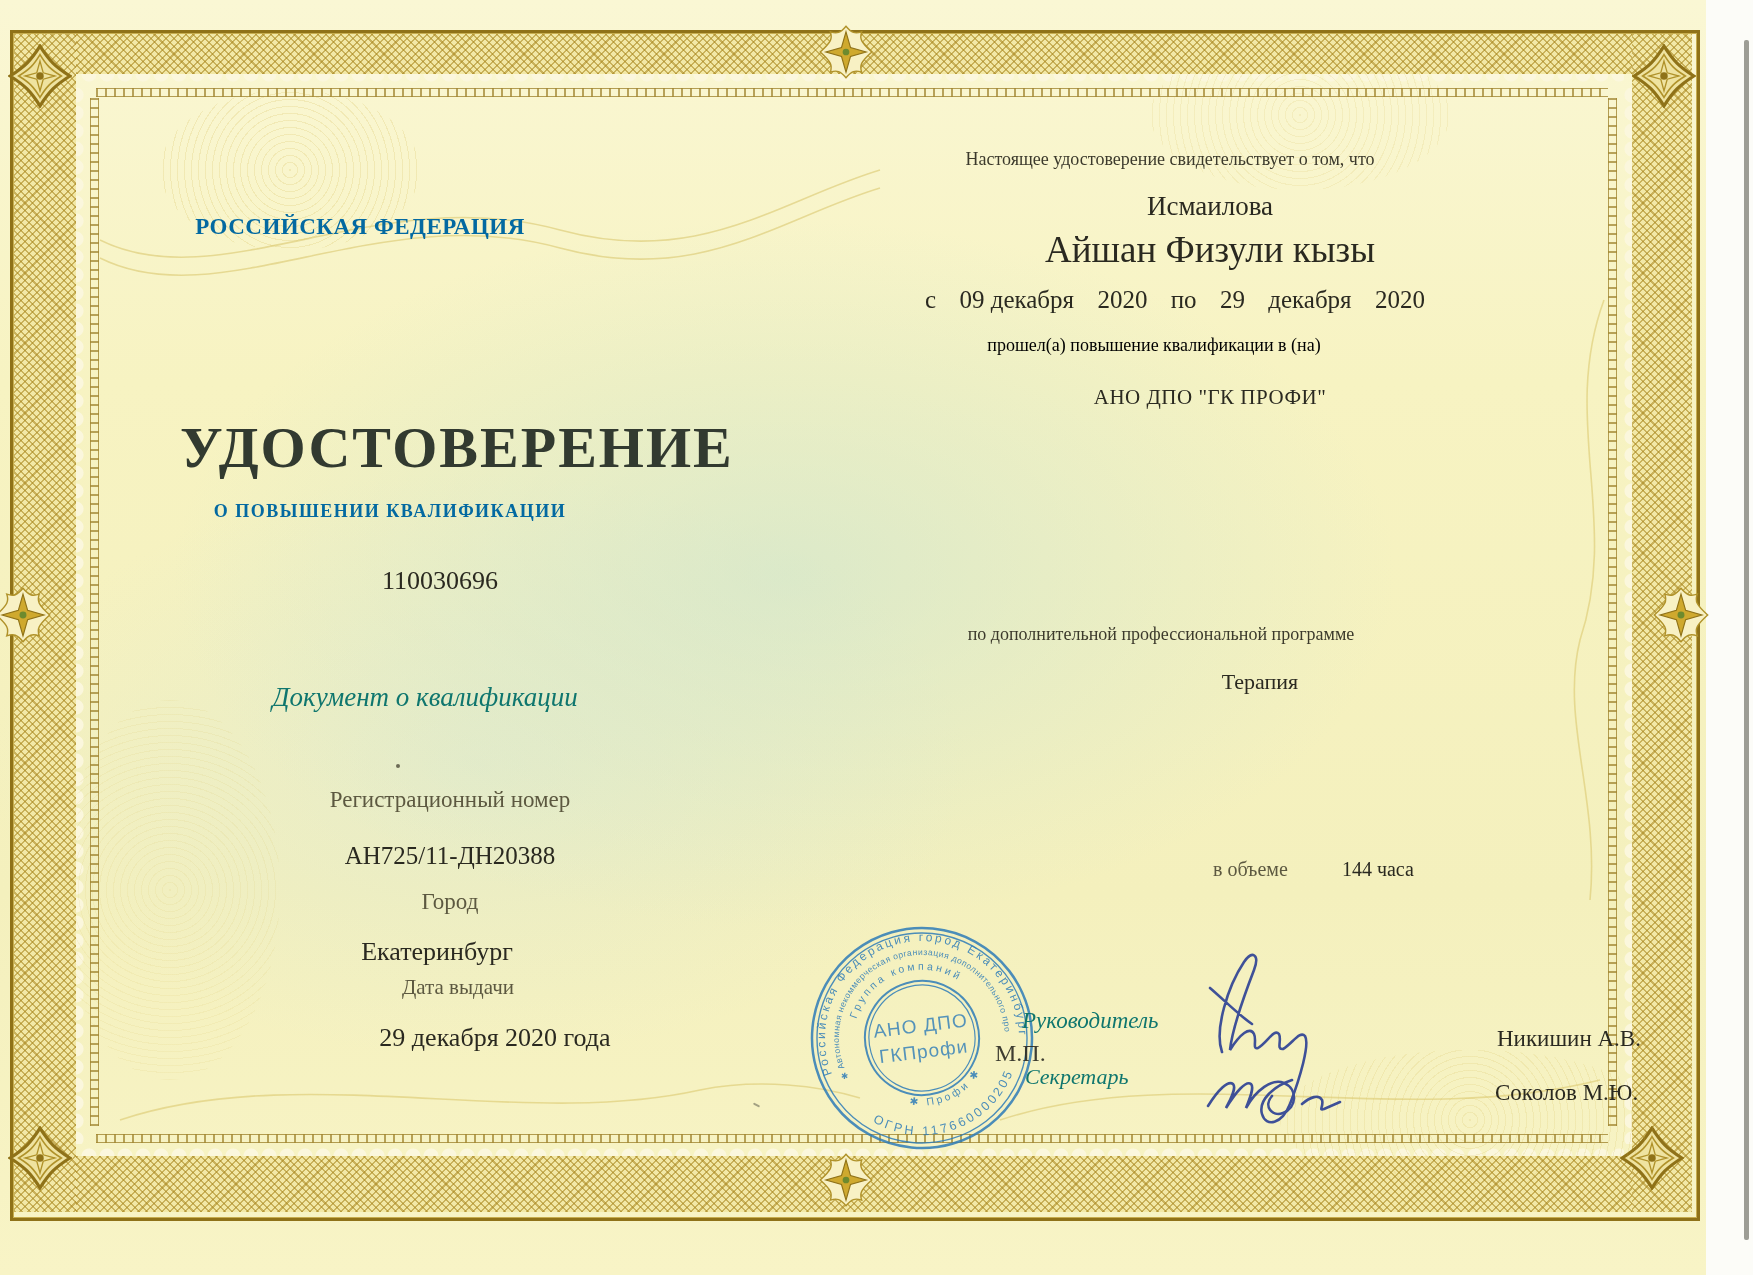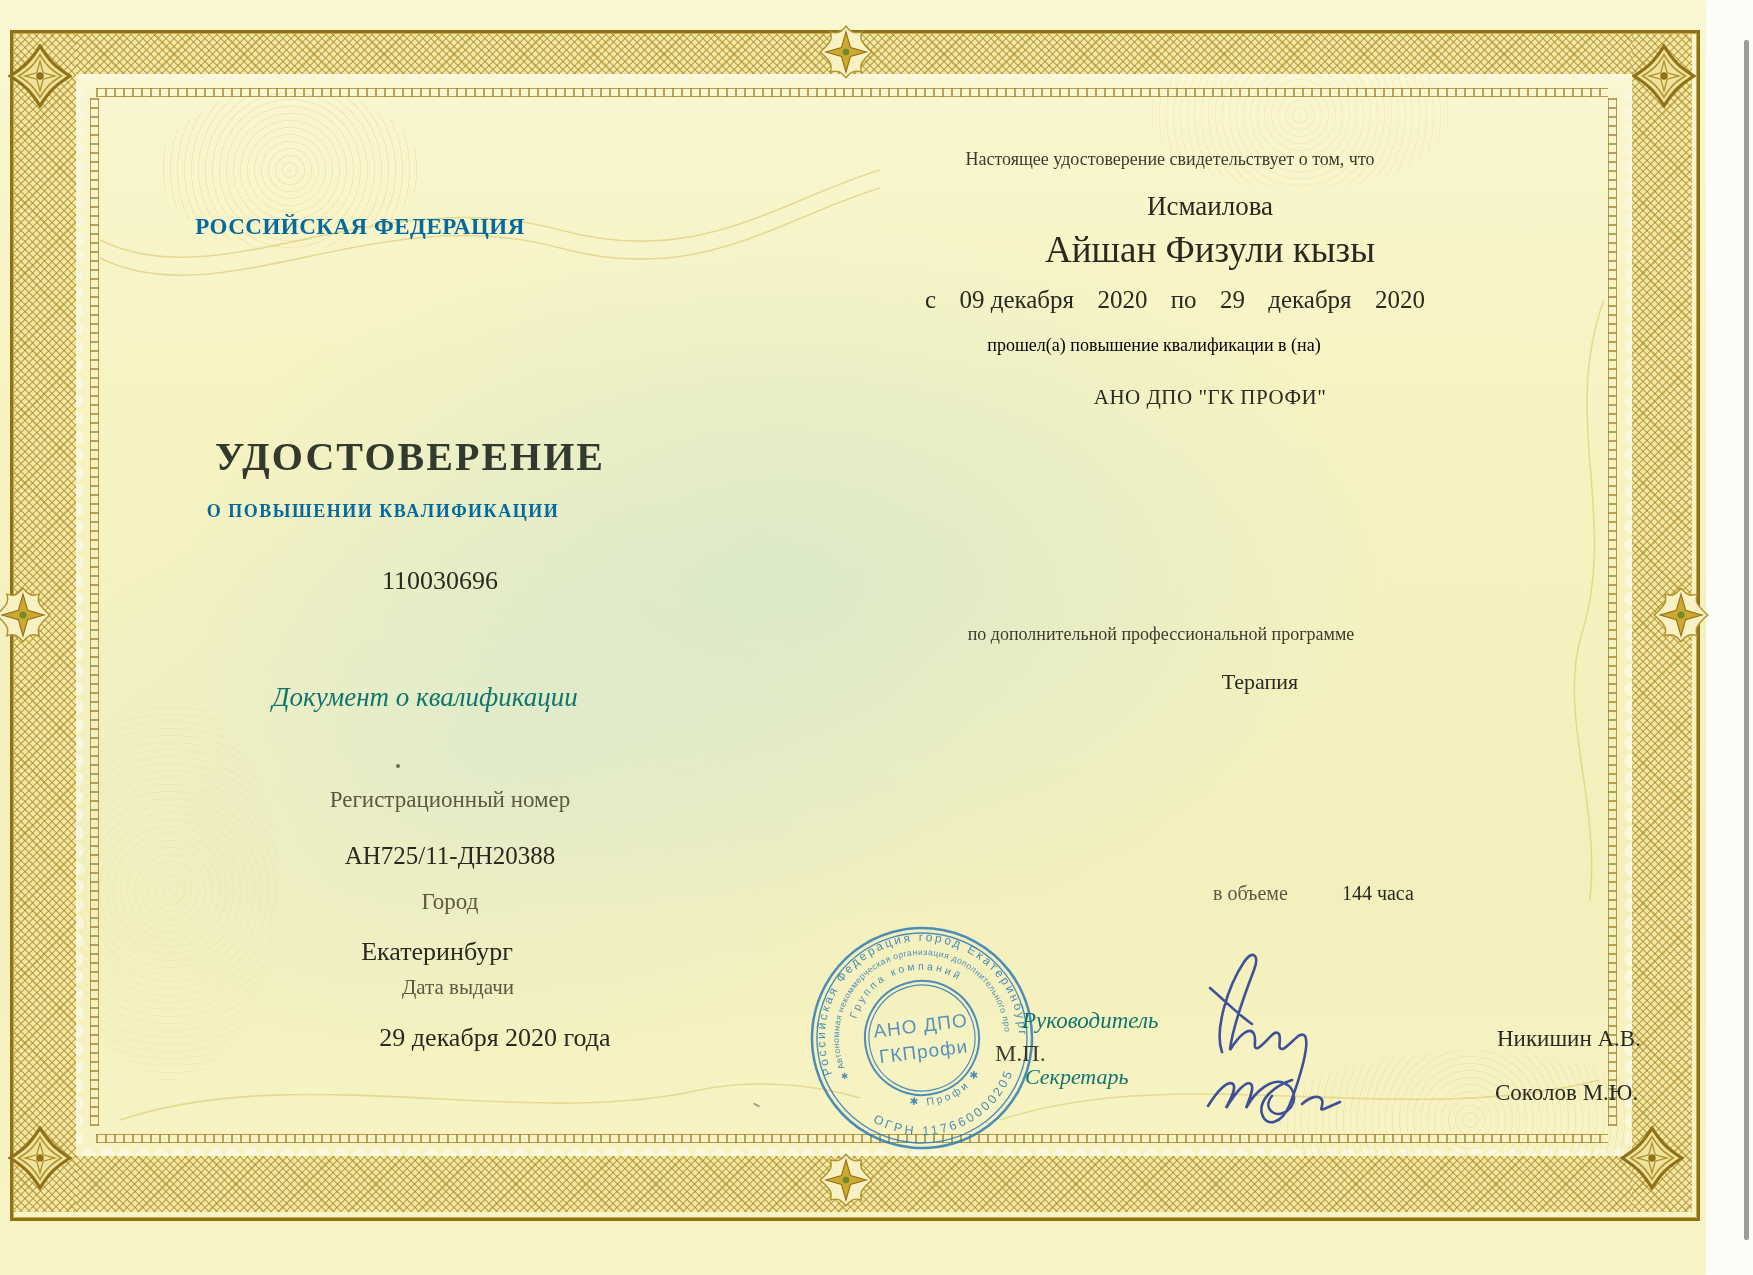--- a/index.html
+++ b/index.html
@@ -49,21 +49,21 @@
   .rosette{border-radius:50%;opacity:.5;
     background:repeating-radial-gradient(circle, rgba(205,174,60,.35) 0 1px, rgba(0,0,0,0) 1px 7px);}
   .deco-waves{left:0;top:0;pointer-events:none;}
   
   .t{position:absolute;text-align:center;line-height:1.25;}
   .caps{font-weight:bold;color:#0369a1;}
   .title{font-weight:bold;letter-spacing:2px;color:#323a30;}
   .lbl{color:#5c5840;}
   .italic{font-style:italic;color:#0f766e;}
   .period-row{display:flex;justify-content:space-between;}
-  .volume-row{display:flex;gap:54px;margin-top:24px;}
+  .volume-row{display:flex;gap:54px;}
   .mp{color:#2b2a22;opacity:.9;}
   .speck{width:7px;height:2px;background:#6d6a58;transform:rotate(28deg);opacity:.6;border-radius:1px;}
   .regdot{width:4px;height:4px;border-radius:50%;background:#4d4a38;opacity:.8;}
 </style>
 </head>
 <body>
 
 <div class="page">
   <div class="abs paper"></div>
   <div class="abs scan-strip"></div>
@@ -140,23 +140,23 @@
       <path d="M100 258 C 220 318 380 198 560 248 C 700 286 780 218 880 188"></path>
       <path d="M120 1120 C 300 1060 520 1130 700 1090 C 760 1078 820 1086 860 1098"></path>
       <path d="M1000 1120 C 1180 1060 1400 1130 1600 1080"></path>
       <path d="M1604 300 C 1560 420 1620 520 1580 640 C 1560 720 1600 800 1590 900"></path>
     </g>
   </svg>
 
   <div class="t caps" style="left:130px;top:213px;width:460px;font-size:23px;letter-spacing:.5px">РОССИЙСКАЯ ФЕДЕРАЦИЯ</div>
 
 
-  <div class="t title" style="left:180px;top:432px;width:460px;font-size:40px">УДОСТОВЕРЕНИЕ</div>
-
-  <div class="t caps" style="left:153px;top:500px;width:460px;font-size:18px;letter-spacing:1.5px">О ПОВЫШЕНИИ КВАЛИФИКАЦИИ</div>
+  <div class="t title" style="left:180px;top:412px;width:460px;font-size:58px">УДОСТОВЕРЕНИЕ</div>
+
+  <div class="t caps" style="left:160px;top:500px;width:460px;font-size:18px;letter-spacing:1.5px">О ПОВЫШЕНИИ КВАЛИФИКАЦИИ</div>
 
   <div class="t" style="left:210px;top:565px;width:460px;font-size:26px">110030696</div>
 
   <div class="t italic" style="left:195px;top:681px;width:460px;font-size:27px">Документ о квалификации</div>
 
   <div class="abs regdot" style="left:396px;top:764px"></div>
 
   <div class="t lbl" style="left:220px;top:786px;width:460px;font-size:23px">Регистрационный номер</div>
 
   <div class="t" style="left:220px;top:840px;width:460px;font-size:25px">АН725/11-ДН20388</div>

